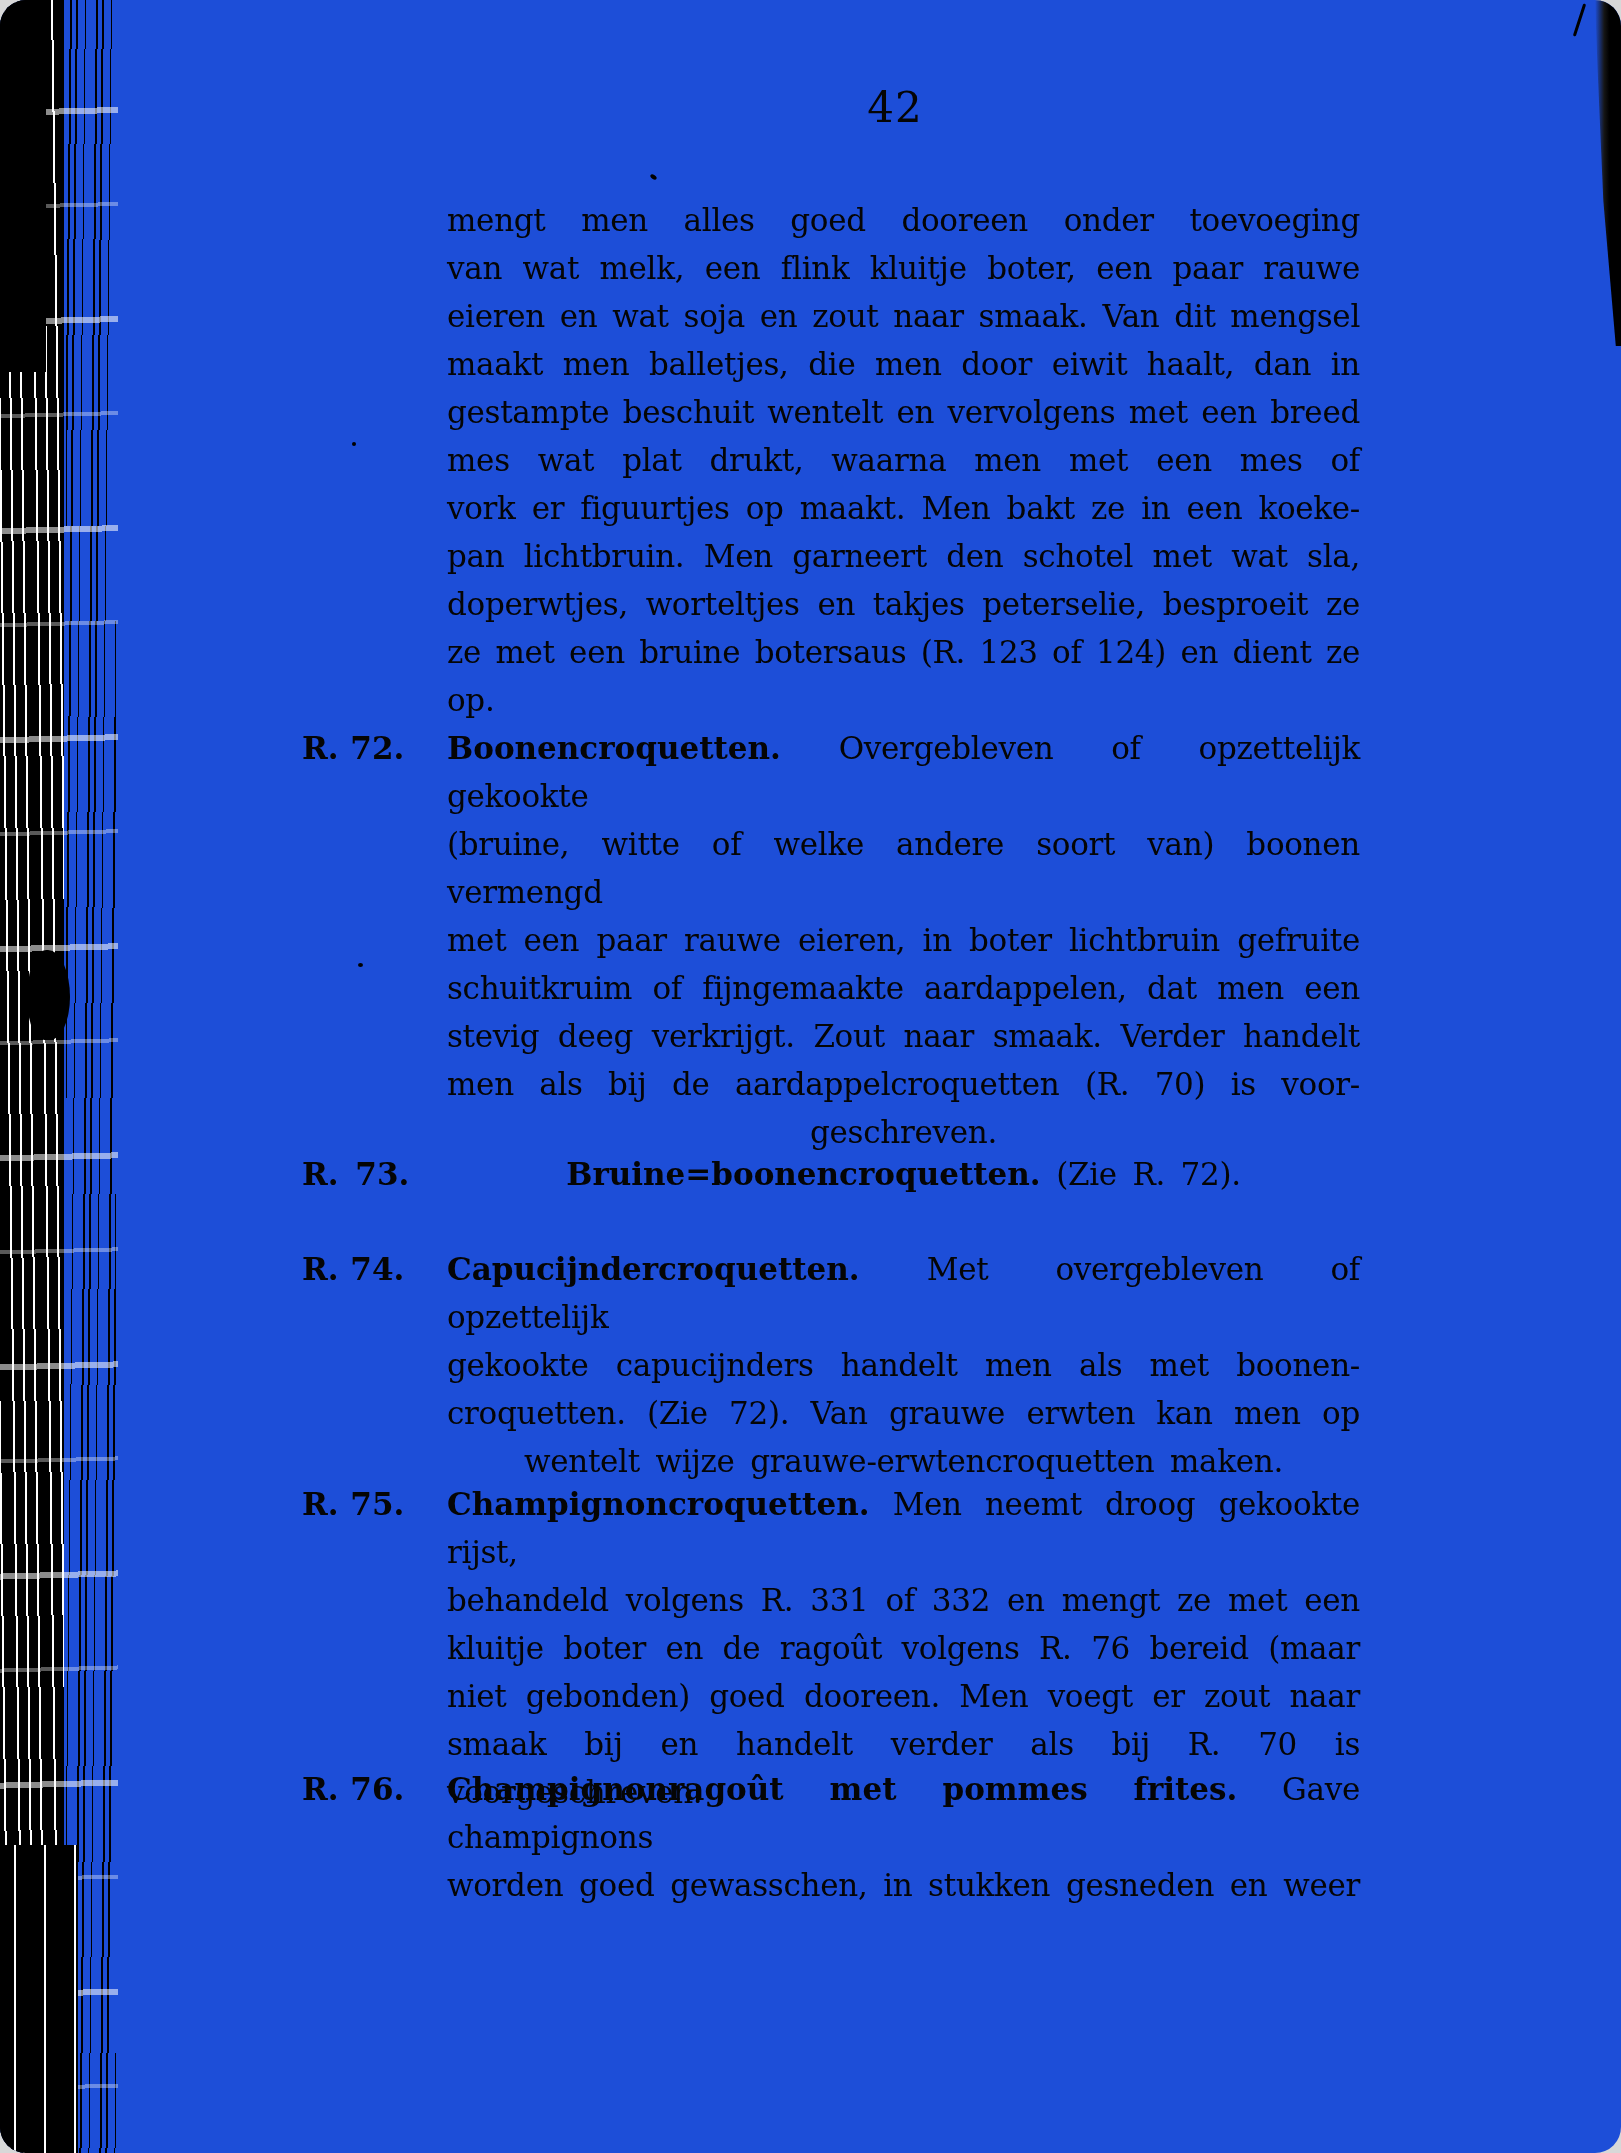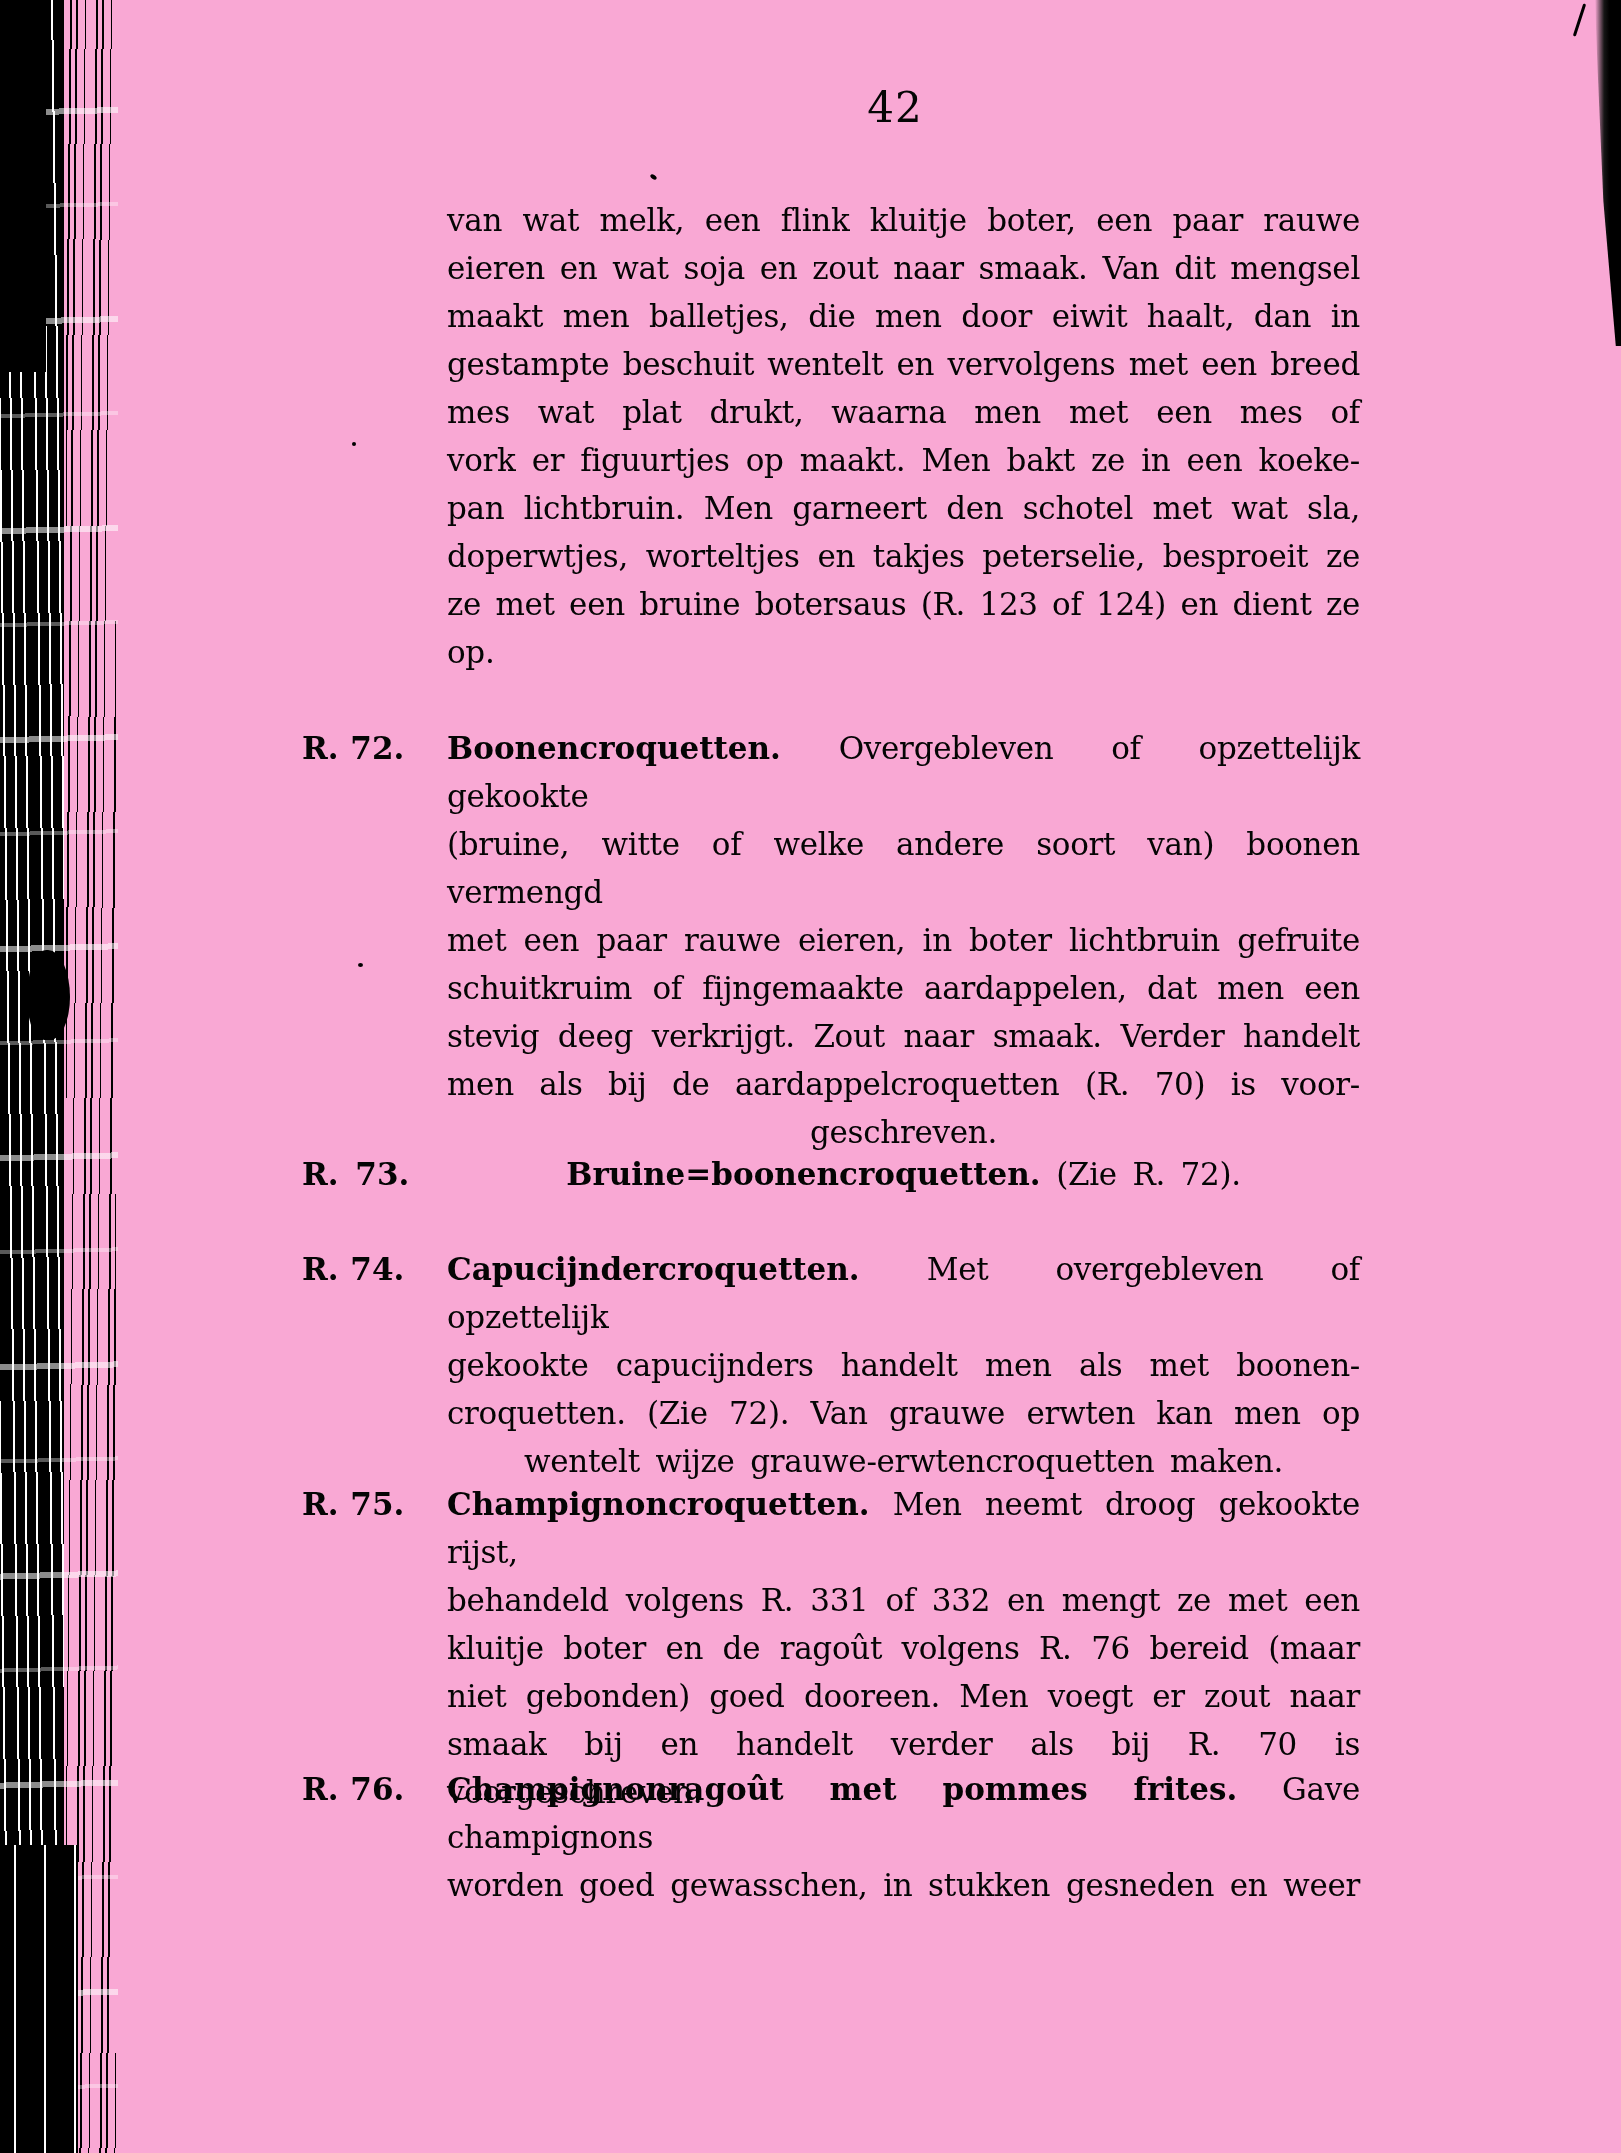--- a/index.html
+++ b/index.html
@@ -1,22 +1,23 @@
 <!DOCTYPE html>
 <html><head>
 <meta charset="utf-8">
 <style>
   html,body{margin:0;padding:0;background:#d8d8d8;}
   .page{
     position:relative;
     width:1621px;height:2153px;
-    background:#f9a8d4;
+    background:#1d4ed8;
     overflow:hidden;
     font-family:"DejaVu Serif", serif;
     color:#050505;
+    border-radius:26px;
   }
 
   
   .gutter{
     position:absolute;left:0;top:0;width:118px;height:2153px;
     background:
       repeating-linear-gradient(90.6deg,
         rgba(0,0,0,0) 0 4px, #000 4px 6px,
         rgba(0,0,0,0) 6px 10px, #000 10px 12px,
         rgba(0,0,0,0) 12px 19px, #000 19px 20px,
@@ -98,20 +99,21 @@
   <div class="gutter-blob"></div>
   <div class="edge-right"></div>
   <div class="edge-tick"></div>
   <div class="speck s1"></div>
   <div class="speck s2"></div>
   <div class="speck s3"></div>
 
   <div class="pagenum">42</div>
 
   <div class="block t-intro">
+    <div class="line j">mengt men alles goed dooreen onder toevoeging</div>
     <div class="line j">van wat melk, een flink kluitje boter, een paar rauwe</div>
     <div class="line j">eieren en wat soja en zout naar smaak. Van dit mengsel</div>
     <div class="line j">maakt men balletjes, die men door eiwit haalt, dan in</div>
     <div class="line j">gestampte beschuit wentelt en vervolgens met een breed</div>
     <div class="line j">mes wat plat drukt, waarna men met een mes of</div>
     <div class="line j">vork er figuurtjes op maakt. Men bakt ze in een koeke-</div>
     <div class="line j">pan lichtbruin. Men garneert den schotel met wat sla,</div>
     <div class="line j">doperwtjes, worteltjes en takjes peterselie, besproeit ze</div>
     <div class="line j">ze met een bruine botersaus (R. 123 of 124) en dient ze op.</div>
   </div>

